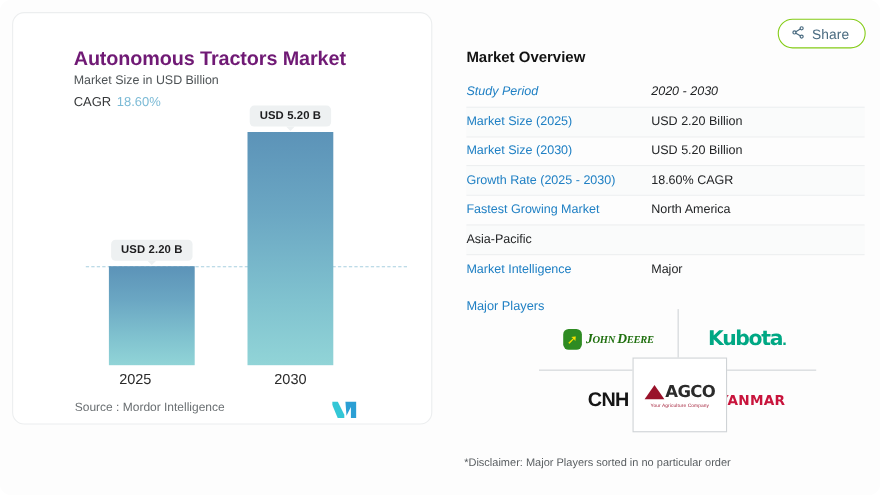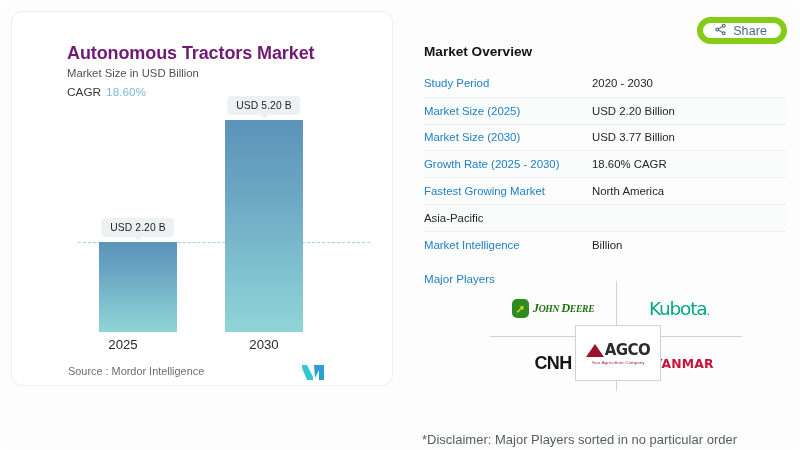--- a/index.html
+++ b/index.html
@@ -26,21 +26,21 @@
     overflow: hidden;
   }
 
   
   #share-btn {
     position: absolute;
     right: 13px;
     top: 17px;
     height: 27px;
     padding: 0 14px 0 11px;
-    border: 6px solid #84cc16;
+    border: 1px solid #84cc16;
     border-radius: 14px;
     background: #ffffff;
     display: flex;
     align-items: center;
     gap: 6px;
     color: #4a6b80;
     font-size: 12.5px;
     cursor: pointer;
     z-index: 6;
   }
@@ -119,21 +119,21 @@
   #bar-2030 { height: 212px; }
 
   .chip {
     position: absolute;
     left: 50%;
     transform: translateX(-50%);
     background: #eef1f2;
     border-radius: 4px;
     padding: 4px 9px 4px 9px;
     font-size: 10.3px;
-    font-weight: normal;
+    font-weight: bold;
     color: #1d1d1f;
     white-space: nowrap;
     letter-spacing: .1px;
   }
   .chip::after {
     content: "";
     position: absolute;
     left: 50%;
     bottom: -4px;
     margin-left: -4px;
@@ -185,21 +185,21 @@
     margin-bottom: 11px;
   }
 
   .ov-row {
     display: flex;
     align-items: center;
     height: 26.8px;
     border-top: 1px solid #edeff0;
     font-size: 11.4px;
   }
-  .ov-row.first { border-top: none; }
+  .ov-row.first { border-top: none; font-style: italic; }
   .ov-row.shade { background: #fafbfb; }
   .ov-row .k {
     width: 168px;
     color: #2080c4;
   }
   .ov-row .v { color: #232527; }
 
   #players-label {
     margin-top: 14px;
     font-size: 11.6px;
@@ -243,21 +243,21 @@
     font-weight: bold;
     color: #20700f;
     letter-spacing: -.3px;
     font-style: italic;
   }
   .jd-text .sm { font-size: 9.6px; }
 
   
   .kubota {
     font-size: 18.5px;
-    font-weight: normal;
+    font-weight: bold;
     color: #00a884;
     letter-spacing: -1.2px;
     font-family: "DejaVu Sans", sans-serif;
   }
   .kubota .dot { font-size: 12px; }
 
   
   .cnh {
     font-size: 18px;
     font-weight: bold;
@@ -275,21 +275,21 @@
     letter-spacing: .2px;
     font-family: "DejaVu Sans", sans-serif;
   }
 
   
   #cell-agco {
     position: absolute;
     left: 575px;
     top: 325px;
     width: 86px;
-    height: 56px;
+    height: 68px;
     background: #ffffff;
     border: 1px solid #cfd3d6;
     display: flex;
     align-items: center;
     justify-content: center;
     z-index: 4;
   }
   .agco { text-align: center; }
   .agco-top { display: flex; align-items: center; justify-content: center; gap: 1px; }
   .agco-tri {
@@ -309,22 +309,22 @@
     font-size: 4.4px;
     color: #a4233c;
     letter-spacing: .1px;
     margin-top: 1px;
   }
 
   
   #disclaimer {
     position: absolute;
     left: 422px;
-    top: 432px;
-    font-size: 13px;
+    top: 416px;
+    font-size: 10px;
     color: #585d60;
   }
 </style>
 </head>
 <body>
 
 <div id="page-root">
 
   <div id="share-btn">
     <span>
@@ -384,36 +384,36 @@
     <div class="ov-row first">
       <div class="k">Study Period</div>
       <div class="v">2020 - 2030</div>
     </div>
     <div class="ov-row shade">
       <div class="k">Market Size (2025)</div>
       <div class="v">USD 2.20 Billion</div>
     </div>
     <div class="ov-row">
       <div class="k">Market Size (2030)</div>
-      <div class="v">USD 3.77 Billion</div>
+      <div class="v">USD 5.20 Billion</div>
     </div>
     <div class="ov-row shade">
       <div class="k">Growth Rate (2025 - 2030)</div>
       <div class="v">18.60% CAGR</div>
     </div>
     <div class="ov-row">
       <div class="k">Fastest Growing Market</div>
       <div class="v">North America</div>
     </div>
     <div class="ov-row shade">
       <div class="v">Asia-Pacific</div>
     </div>
     <div class="ov-row">
       <div class="k">Market Intelligence</div>
-      <div class="v">Billion</div>
+      <div class="v">Major</div>
     </div>
 
     <div id="players-label">Major Players</div>
   </div>
 
   <div id="logo-grid">
     <div class="grid-line" id="gl-v"></div>
     <div class="grid-line" id="gl-h"></div>
 
     <div class="cell" id="cell-jd">

